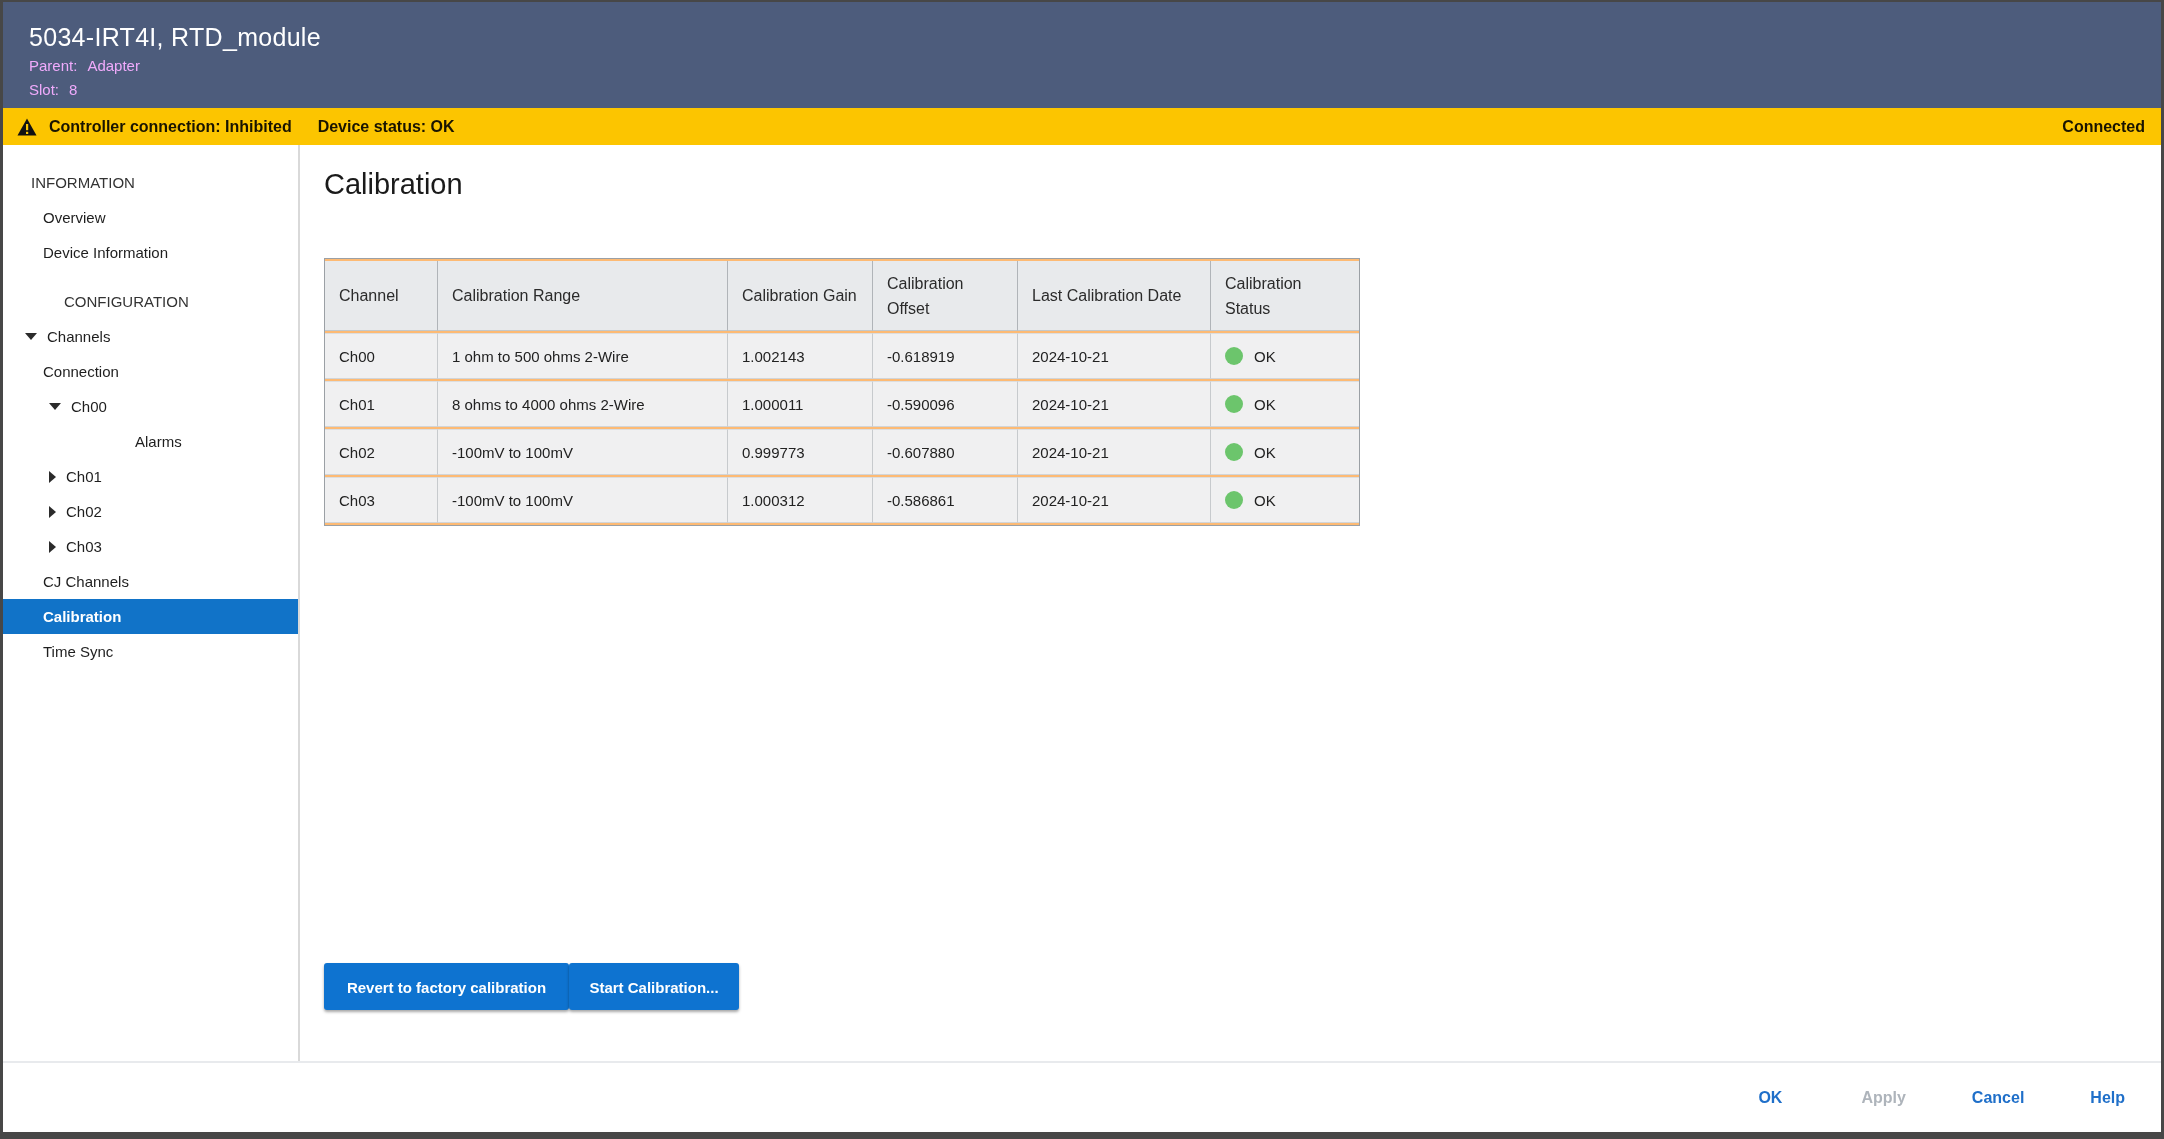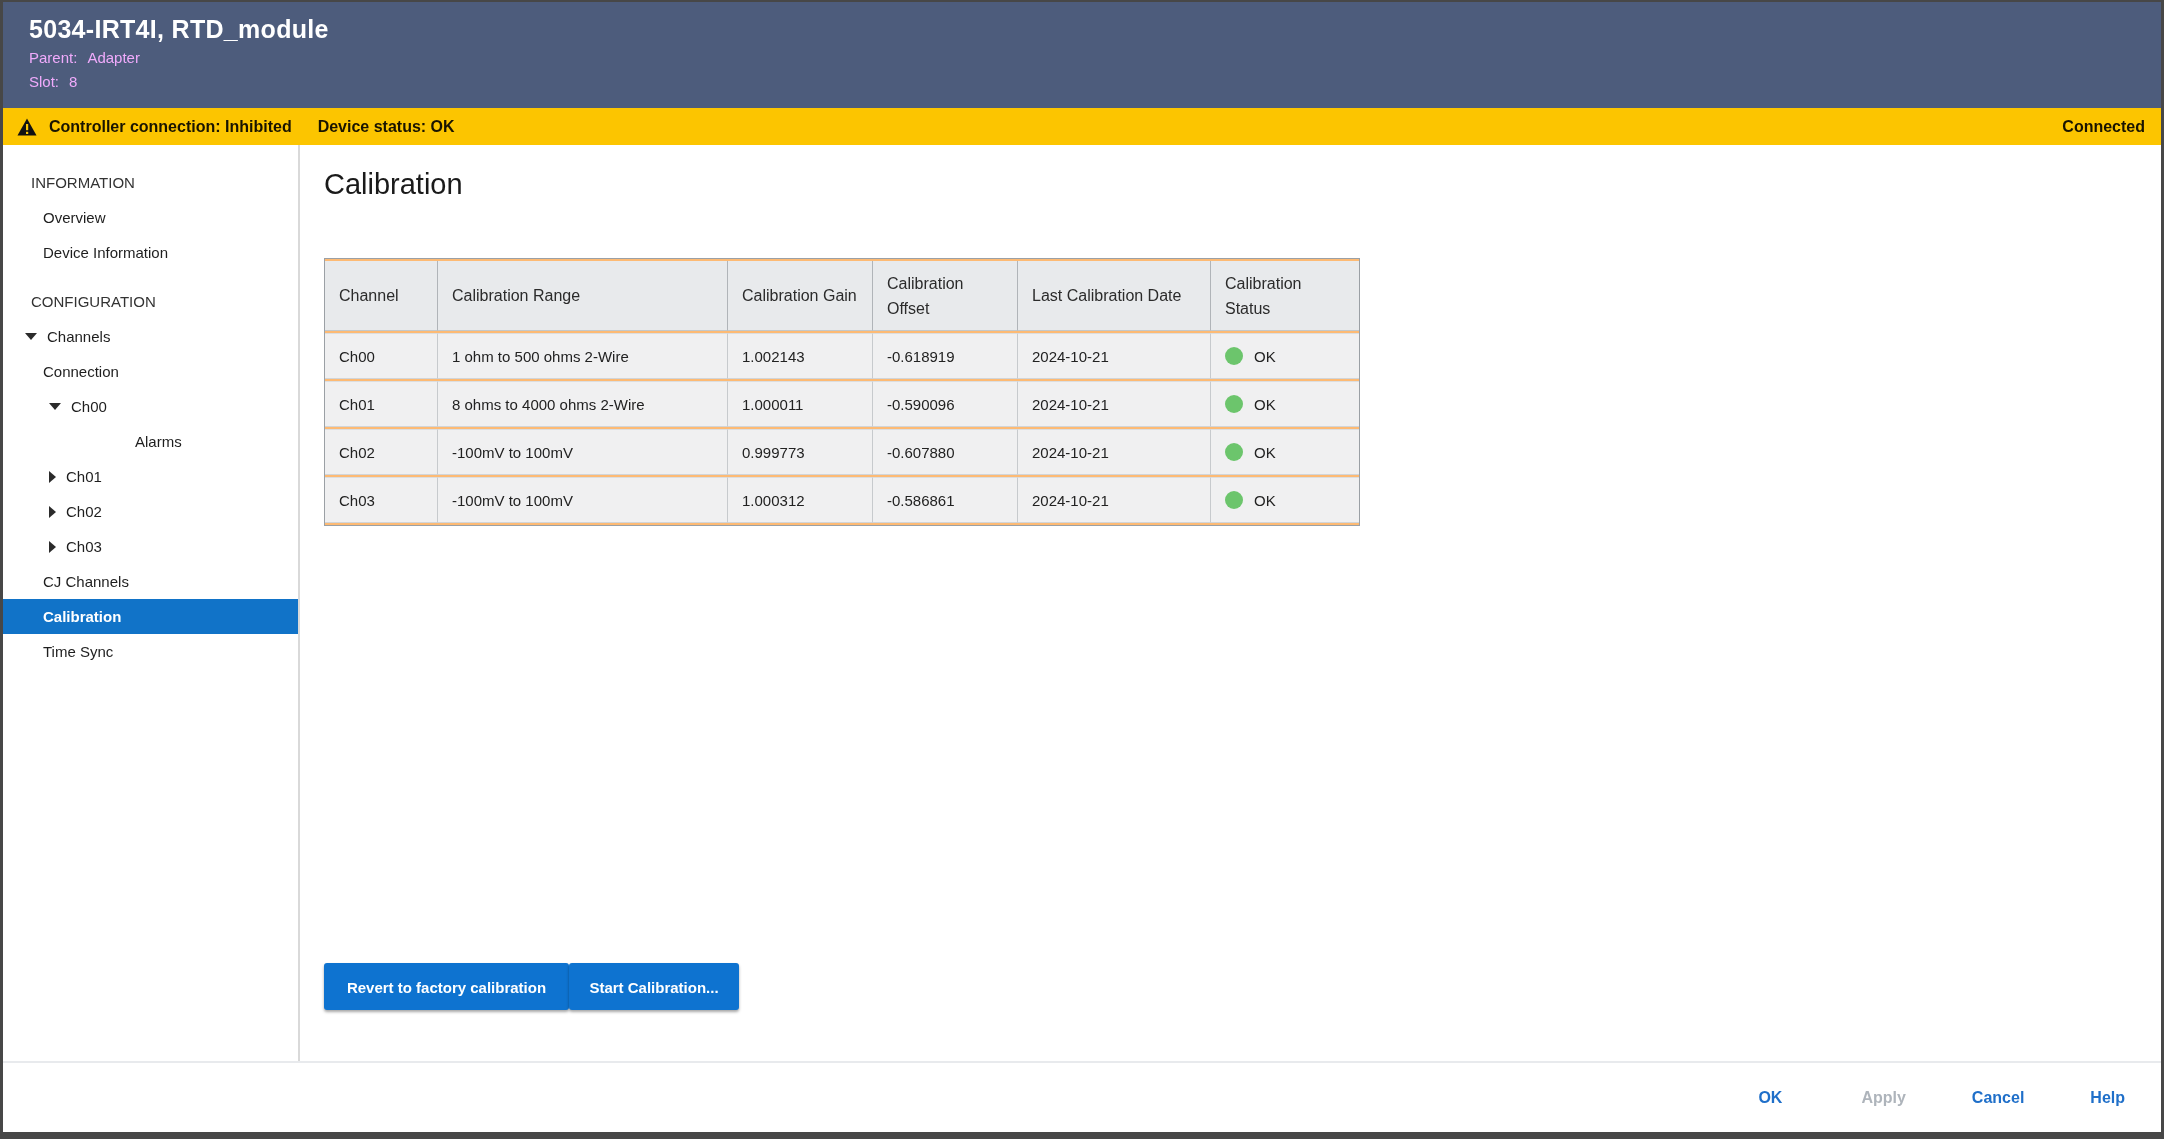--- a/index.html
+++ b/index.html
@@ -13,21 +13,21 @@
     font-family:"Liberation Sans","DejaVu Sans",sans-serif;
     overflow:hidden;
   }
 
   
   .titlebar {
     height:106px; flex:0 0 106px;
     background:var(--header-bg,#4d5c7c);
     color:#fff; padding:10px 26px 0;
   }
-  .win-title { font-size:25px; font-weight:700; line-height:34px; letter-spacing:0.3px; }
+  .win-title { font-size:25px; font-weight:400; line-height:34px; letter-spacing:0.3px;margin-top:8px; }
   .meta-line { font-size:15px; line-height:24px; color:#f0abfc; }
   .meta-line .val { margin-left:10px; }
 
   
   .alert-bar {
     height:37px; flex:0 0 37px;
     background:var(--alert-bg,#fcc500);
     display:flex; align-items:center;
     padding:0 16px 0 14px;
     font-size:16px; font-weight:600; color:#191400;
@@ -44,21 +44,21 @@
     width:297px; flex:0 0 297px;
     border-right:2px solid #d9d9d9;
     padding-top:20px; background:#fff;
   }
   .nav-section-label { height:35px; line-height:35px; padding-left:28px; font-size:15px; color:#333; }
   .nav-item { height:35px; display:flex; align-items:center; font-size:15px; color:#1e1e1e; cursor:pointer; }
   .ind-1 { padding-left:40px; }
   .tree-1 { padding-left:22px; }
   .tree-2 { padding-left:46px; }
   .ind-3 { padding-left:84px;margin-left:48px; }
-  .gap-top { margin-top:14px; }
+  .gap-top { margin-top:14px;margin-left:33px; }
   .nav-item.selected { background:var(--selected-bg,#1173c8); color:#fff; font-weight:600; }
   .tri { margin-right:10px; width:0; height:0; flex:0 0 auto; }
   .tri-down { border-left:6px solid transparent; border-right:6px solid transparent; border-top:7px solid #2b2b2b; }
   .tri-right { border-top:6px solid transparent; border-bottom:6px solid transparent; border-left:7px solid #2b2b2b; }
 
   
   .main { flex:1; position:relative; padding:23px 0 0 24px; background:#fff; }
   .page-heading { margin:0 0 27px; font-size:29px; font-weight:400; color:#1a1a1a; }
 
   .table-wrap { display:inline-block; border:1px solid #9ba0a5; background:#fdba74;margin-top:30px; }

